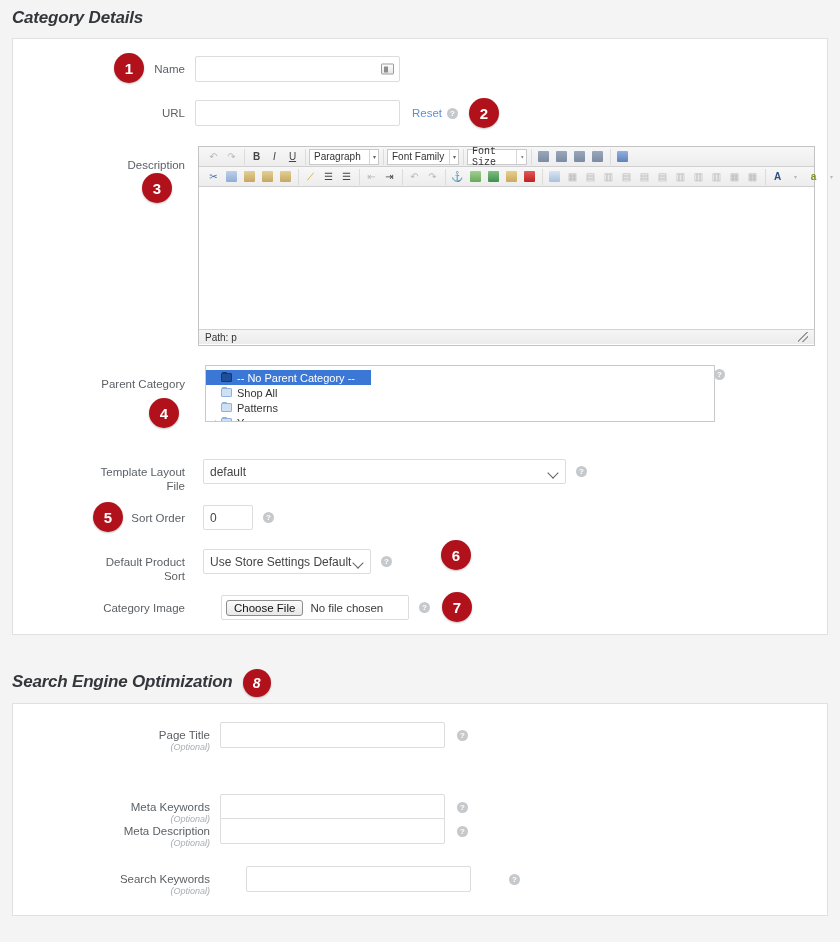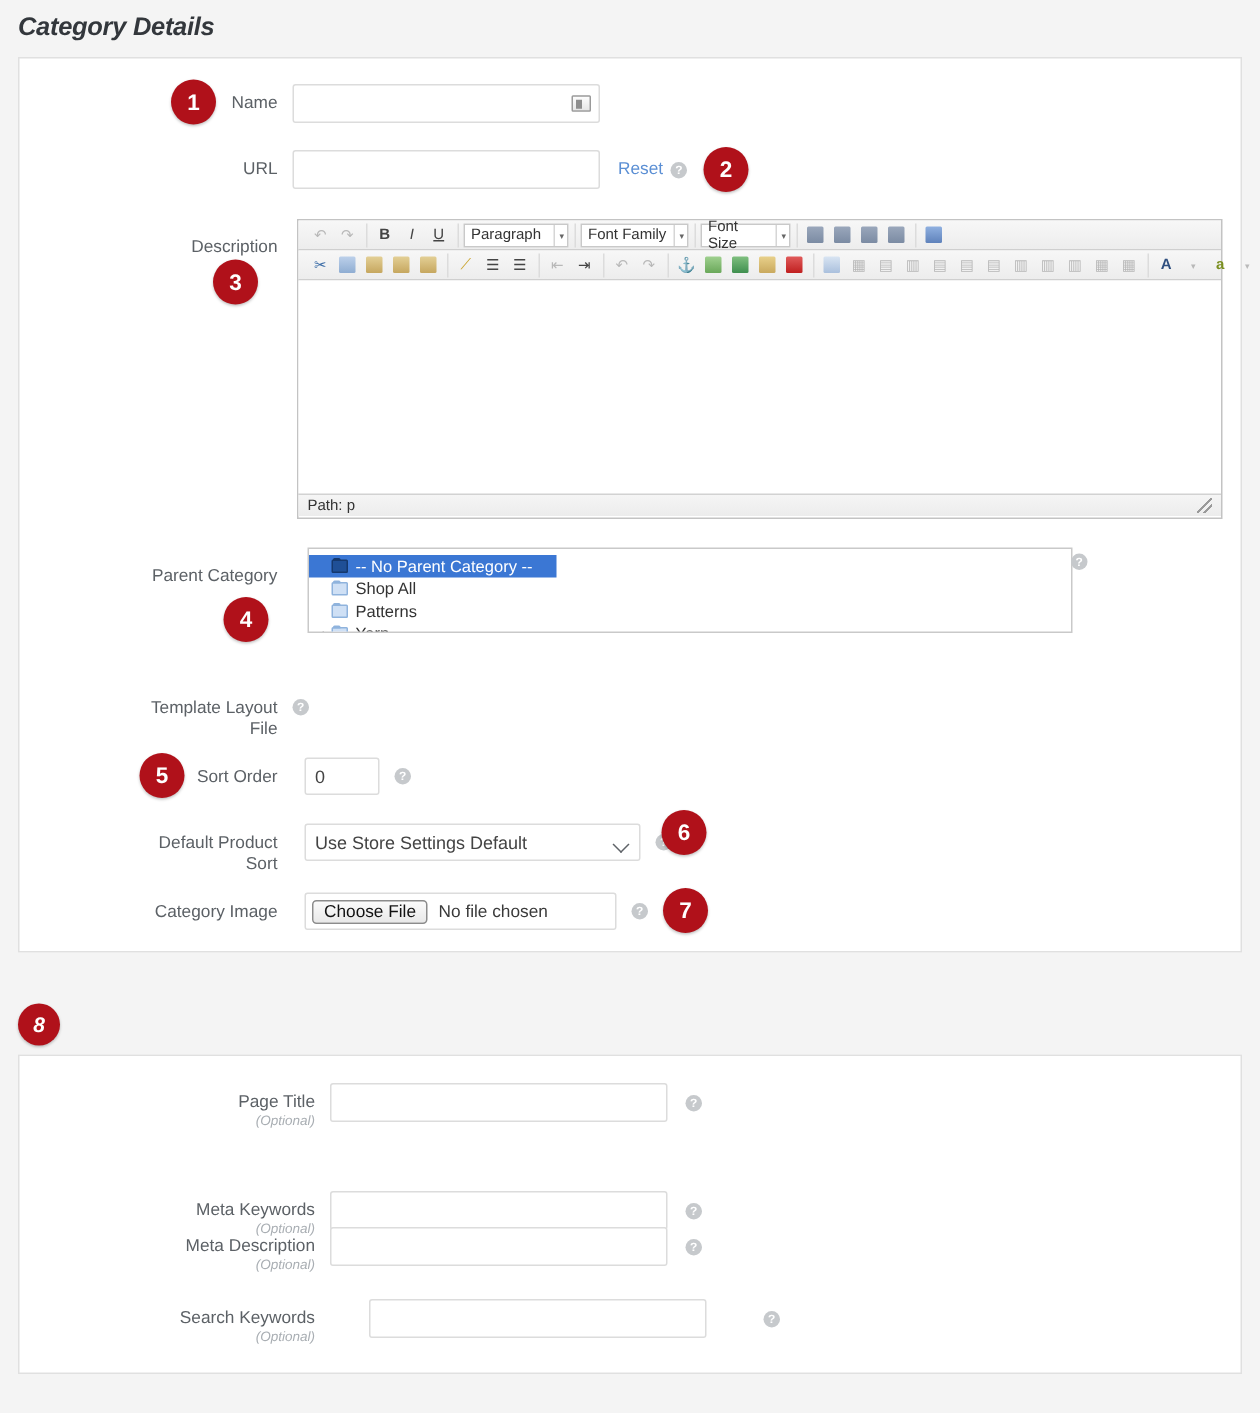--- a/index.html
+++ b/index.html
@@ -214,21 +214,21 @@
         <span class="ar">▾</span>
       </span>
     </span>
     <span class="grp">
       <span class="mce-sel" style="width:72px;">
         <span>Font Family</span>
         <span class="ar">▾</span>
       </span>
     </span>
     <span class="grp">
-      <span class="mce-sel" style="width:56px;">
+      <span class="mce-sel" style="width:56px;font-family:Liberation Mono, monospace;">
         <span>Font Size</span>
         <span class="ar">▾</span>
       </span>
     </span>
     <span class="grp">
       <span class="btn">
         <span class="sq" style="background:linear-gradient(#9aa7bb,#7b8ba3)"></span>
         </span>
       <span class="btn">
         <span class="sq" style="background:linear-gradient(#9aa7bb,#7b8ba3)"></span>
@@ -350,59 +350,64 @@
   <div class="tnode">
     <span class="texp">+</span>
     <span class="tfold"></span>
     <span class="tlabel">Yarn</span>
   </div>
 </div>
 <span class="help" style="position:absolute; left:714px; top:369px;">?</span>
 
 <div class="row" style="left:85px; top:459px;">
   <div class="lbl" style="width:100px;">Template Layout File</div>
+  <div class="inp sel" style="width:363px; margin-left:18px; height:25px;">
+    <span>default</span>
+    <span class="chev"></span>
+  </div>
   <span class="help" style="margin-left:10px; margin-top:7px;">?</span>
 </div>
 
 <div class="row" style="left:85px; top:505px;">
   <div class="lbl" style="width:100px;">Sort Order</div>
   <div class="inp filled" style="width:50px; margin-left:18px; height:25px;">
     <span>0</span>
   </div>
   <span class="help" style="margin-left:10px; margin-top:7px;">?</span>
 </div>
 <div class="badge" style="left:93px; top:502px;">
   <span>5</span>
 </div>
 
 <div class="row" style="left:85px; top:549px;">
   <div class="lbl" style="width:100px;">Default Product Sort</div>
-  <div class="inp sel" style="width:224px; margin-left:18px; height:25px;">
+  <div class="inp sel" style="width:168px; margin-left:18px; height:25px;">
     <span>Use Store Settings Default</span>
     <span class="chev"></span>
   </div>
   <span class="help" style="margin-left:10px; margin-top:7px;">?</span>
 </div>
 <div class="badge" style="left:441px; top:540px;">
   <span>6</span>
 </div>
 
 <div class="row" style="left:85px; top:595px;">
   <div class="lbl" style="width:100px;">Category Image</div>
-  <div class="inp" style="width:208px; margin-left:18px; height:25px; padding:0 4px;">
+  <div class="inp" style="width:188px; margin-left:36px; height:25px; padding:0 4px;">
     <span class="file-btn">Choose File</span>
     <span class="file-txt">No file chosen</span>
   </div>
   <span class="help" style="margin-left:10px; margin-top:7px;">?</span>
 </div>
 <div class="badge" style="left:442px; top:592px;">
   <span>7</span>
 </div>
 
 <div class="section-head" style="left:12px; top:668px;">
+  <span>Search Engine Optimization</span>
   <span class="badge sm" style="position:relative; left:0; top:1px;">
     <span>8</span>
   </span>
 </div>
 
 <div class="panel" style="left:12px; top:703px; width:816px; height:213px;"></div>
 
 <div class="row" style="left:110px; top:722px;">
   <div class="lbl" style="width:100px;">
     <span>Page Title</span>

